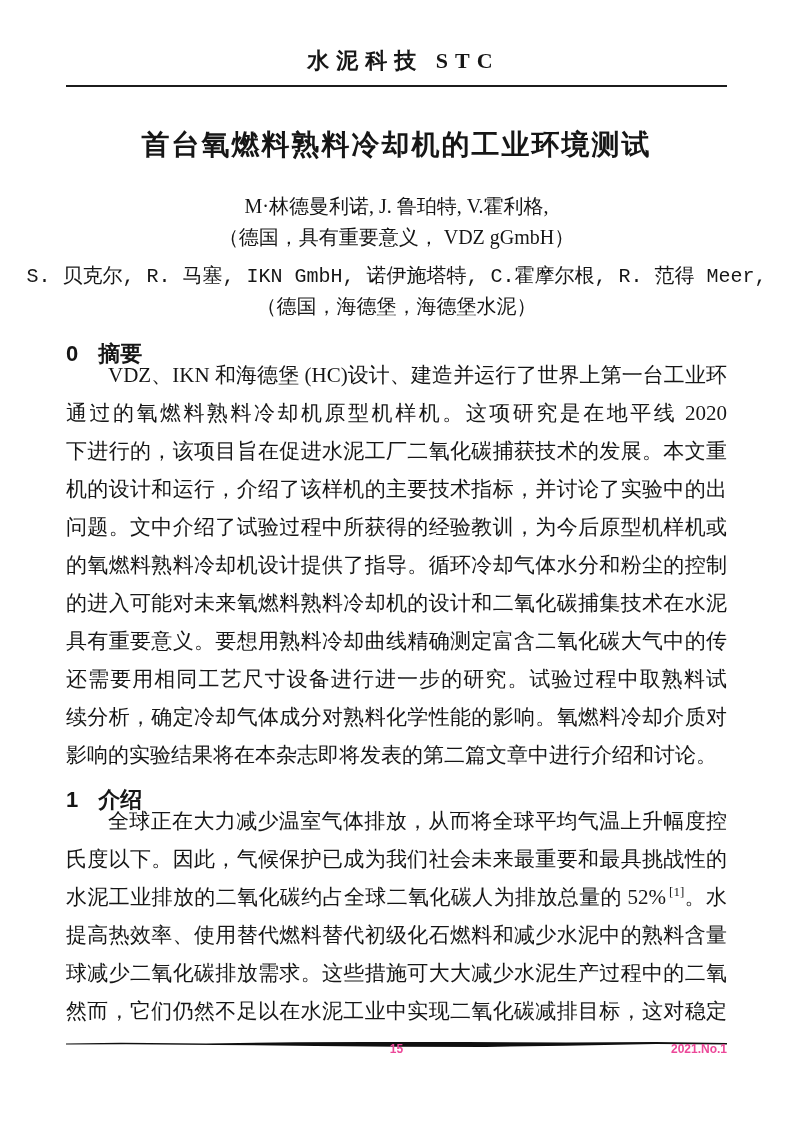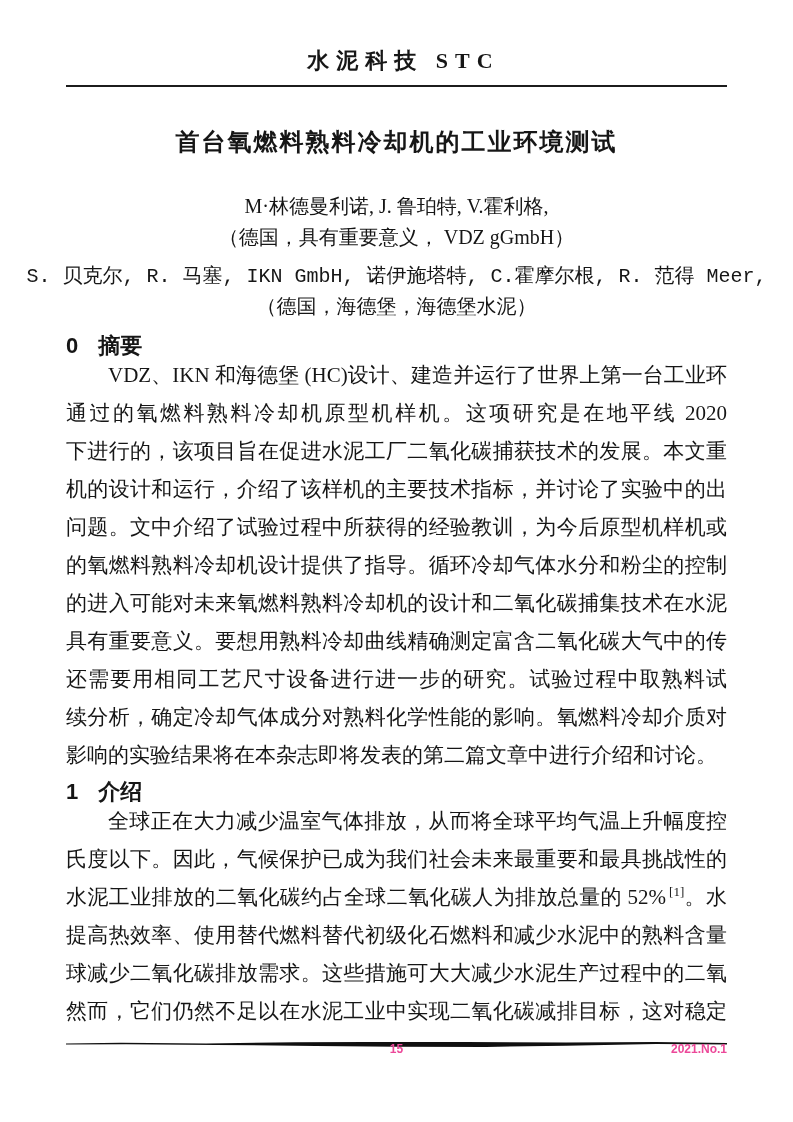--- a/index.html
+++ b/index.html
@@ -19,33 +19,33 @@
     font-size:22px; font-weight:600; letter-spacing:7px;margin-left:14px;
   }
   .header-rule {
     position:absolute; top:85px; left:66px; width:661px; height:2px;
     background:#1c1c1c;
   }
   .title {
     position:absolute; top:126px; left:0; right:0;
     text-align:center;
     font-family:"Liberation Sans","DejaVu Sans",sans-serif;
-    font-size:24px; font-weight:700; letter-spacing:2px;
+    font-size:28px; font-weight:700; letter-spacing:2px;
   }
   .authors {
     position:absolute; left:0; right:0;
     text-align:center;
     font-size:20px; line-height:31px;
   }
   .authors-1 { top:191px; }
   .authors-2 { top:261px;font-family:Liberation Mono, monospace; }
   .section-heading {
     position:absolute; left:66px;
     font-family:"Liberation Sans","DejaVu Sans",sans-serif;
-    font-size:22px; font-weight:700;
+    font-size:22px; font-weight:700;margin-top:8px;
   }
   .heading-0 { top:331px; }
   .heading-1 { top:777px; }
   .heading-title { margin-left:20px; }
   .para {
     position:absolute; left:66px; width:661px;
     font-size:21px; line-height:38px;
   }
   .para-abstract { top:356px; }
   .para-intro { top:802px; }

